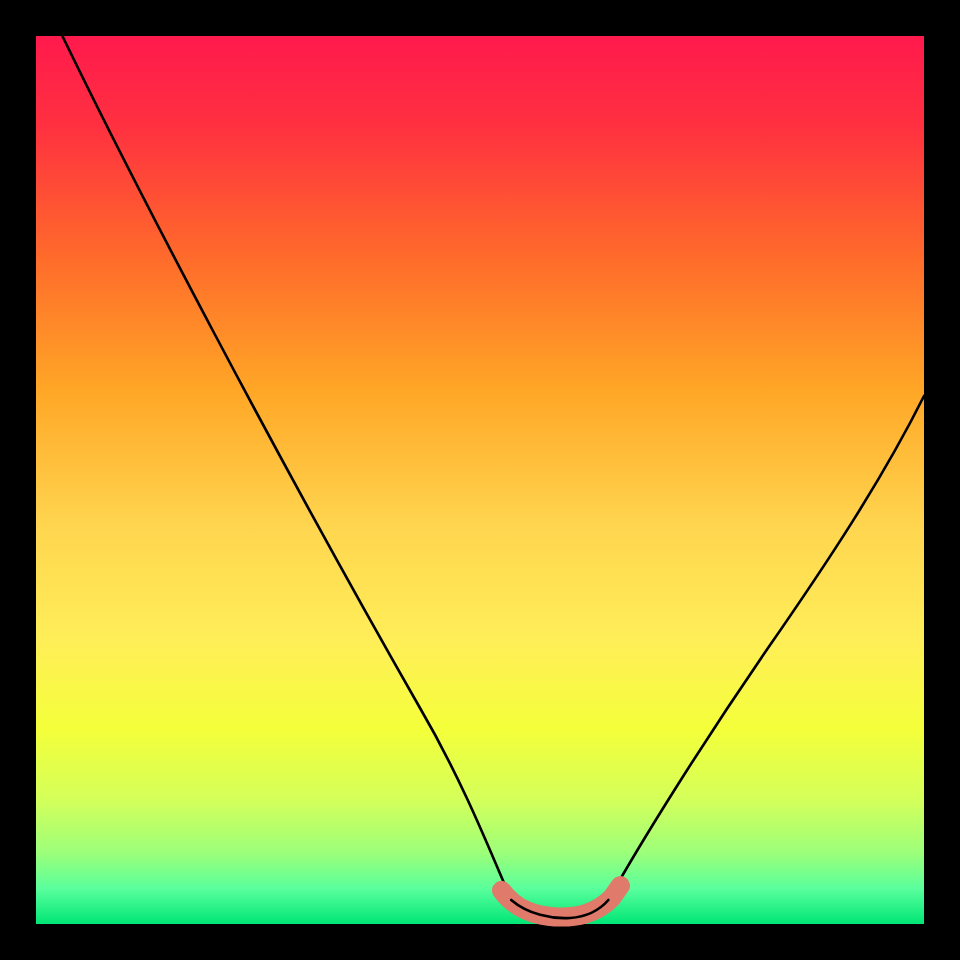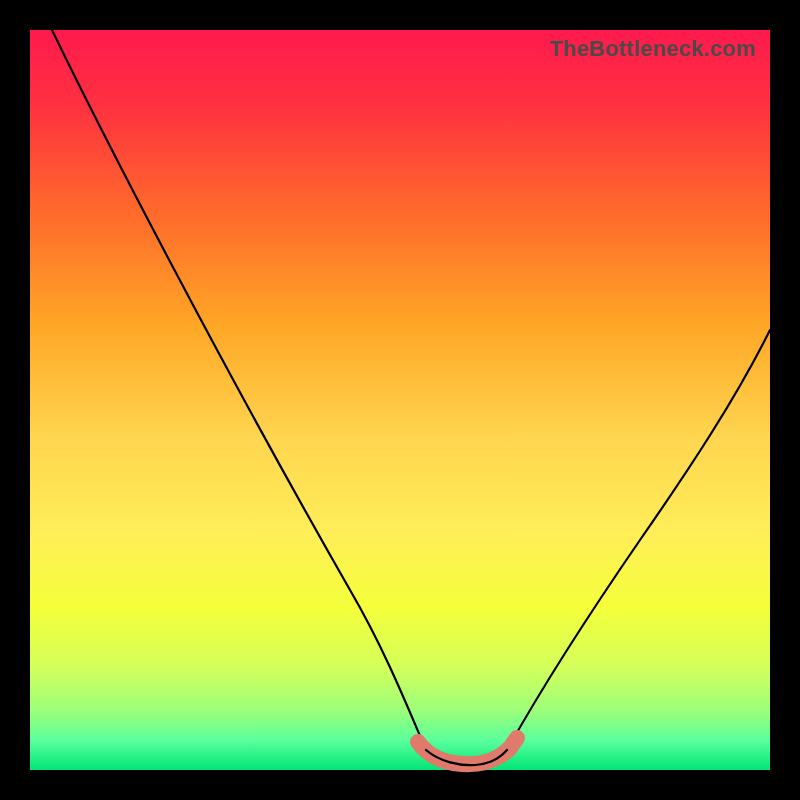--- a/index.html
+++ b/index.html
@@ -59,21 +59,20 @@
     stroke-linecap: round;
     stroke-linejoin: round;
   }
 </style>
 </head>
 <body>
 
 <div class="frame">
   <div class="plot-area">
 
-    <div class="watermark">TheBottleneck.com</div>
 
     <svg class="curves" viewBox="0 0 740 740">
 
       <path class="thin-black" d="M 22 0
                C 80 120, 200 350, 320 560
                C 355 620, 378 678, 396 720"></path>
 
       <path class="thin-black" d="M 477 720
                C 505 670, 555 590, 610 510
                C 660 438, 705 370, 740 300"></path>

